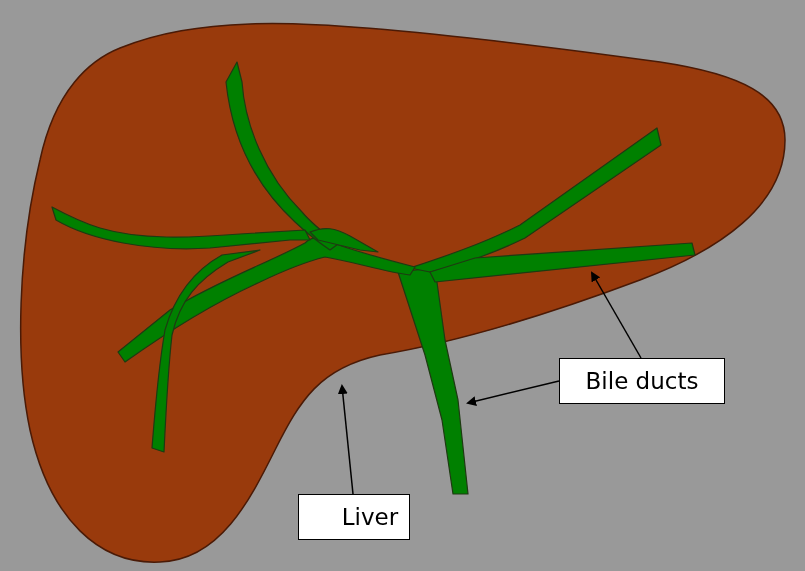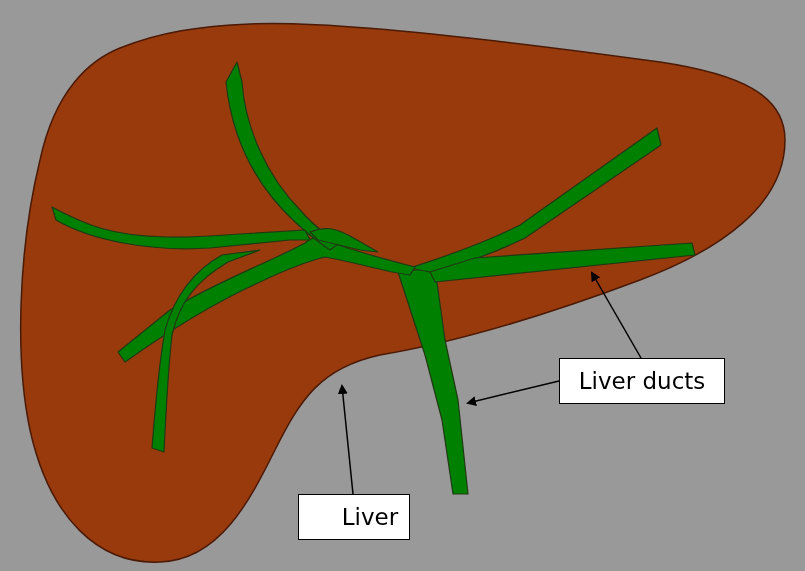--- a/index.html
+++ b/index.html
@@ -58,18 +58,18 @@
   </g>
 
   <g stroke="#000000" stroke-width="1.5">
     <line x1="559" y1="381" x2="468" y2="403" marker-end="url(#arrowhead)"></line>
     <line x1="641" y1="358" x2="592" y2="273" marker-end="url(#arrowhead)"></line>
     <line x1="353" y1="494" x2="342" y2="386" marker-end="url(#arrowhead)"></line>
   </g>
 </svg>
 
 <div class="label-box" style="left:559px; top:358px; width:166px; height:46px;">
-  <span>Liver ducts</span>
+  <span>Bile ducts</span>
 </div>
 
 <div class="label-box" style="left:298px; top:494px; width:112px; height:46px;padding-left:32px;">
   <span>Liver</span>
 </div>
 
 </body></html>

